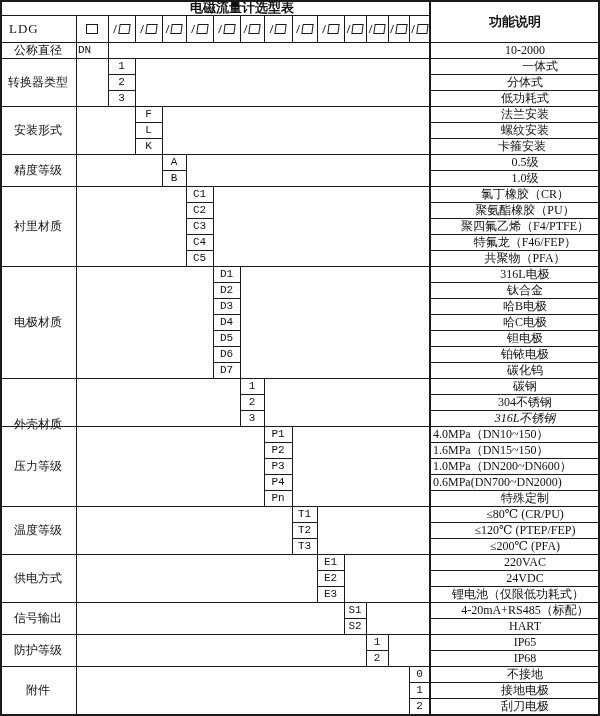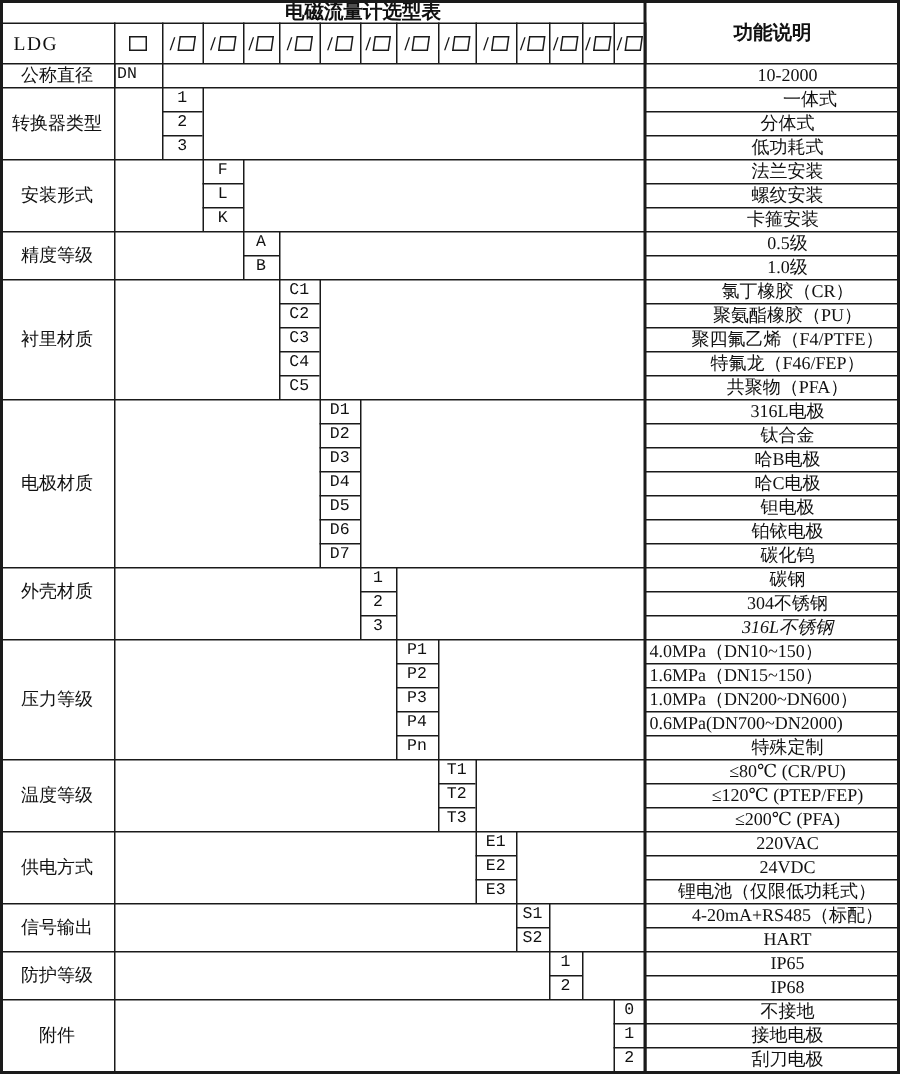--- a/index.html
+++ b/index.html
@@ -195,21 +195,21 @@
       <div class="cell desc-cell" style="left: 430px; top: 330px; width: 170px; height: 16px;">钽电极</div>
       <div class="gline" style="left: 213px; top: 346px; width: 27px; height: 1px;"></div>
       <div class="gline" style="left: 430px; top: 346px; width: 170px; height: 1px;"></div>
       <div class="cell code-cell" style="left: 213px; top: 346px; width: 27px; height: 16px;">D6</div>
       <div class="cell desc-cell" style="left: 430px; top: 346px; width: 170px; height: 16px;">铂铱电极</div>
       <div class="gline" style="left: 213px; top: 362px; width: 27px; height: 1px;"></div>
       <div class="gline" style="left: 430px; top: 362px; width: 170px; height: 1px;"></div>
       <div class="cell code-cell" style="left: 213px; top: 362px; width: 27px; height: 16px;">D7</div>
       <div class="cell desc-cell" style="left: 430px; top: 362px; width: 170px; height: 16px;">碳化钨</div>
       <div class="gline" style="left: 0px; top: 378px; width: 600px; height: 1px;"></div>
-      <div class="cell cat-label" style="left: 0px; top: 370px; width: 76px; height: 48px;">外壳材质</div>
+      <div class="cell cat-label" style="left: 0px; top: 400px; width: 76px; height: 48px;">外壳材质</div>
       <div class="gline" style="left: 240px; top: 378px; width: 1px; height: 48px;"></div>
       <div class="gline" style="left: 264px; top: 378px; width: 1px; height: 48px;"></div>
       <div class="cell code-cell" style="left: 240px; top: 378px; width: 24px; height: 16px;">1</div>
       <div class="cell desc-cell" style="left: 430px; top: 378px; width: 170px; height: 16px;">碳钢</div>
       <div class="gline" style="left: 240px; top: 394px; width: 24px; height: 1px;"></div>
       <div class="gline" style="left: 430px; top: 394px; width: 170px; height: 1px;"></div>
       <div class="cell code-cell" style="left: 240px; top: 394px; width: 24px; height: 16px;">2</div>
       <div class="cell desc-cell" style="left: 430px; top: 394px; width: 170px; height: 16px;">304不锈钢</div>
       <div class="gline" style="left: 240px; top: 410px; width: 24px; height: 1px;"></div>
       <div class="gline" style="left: 430px; top: 410px; width: 170px; height: 1px;"></div>

